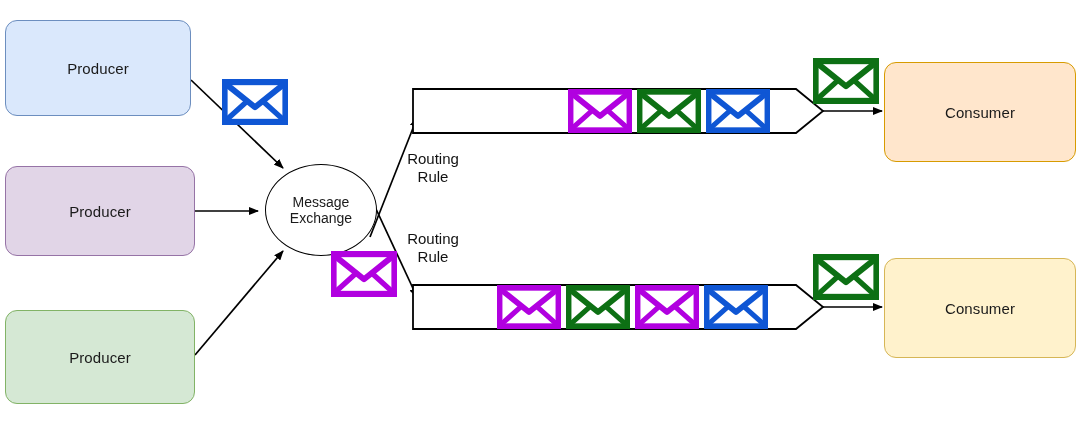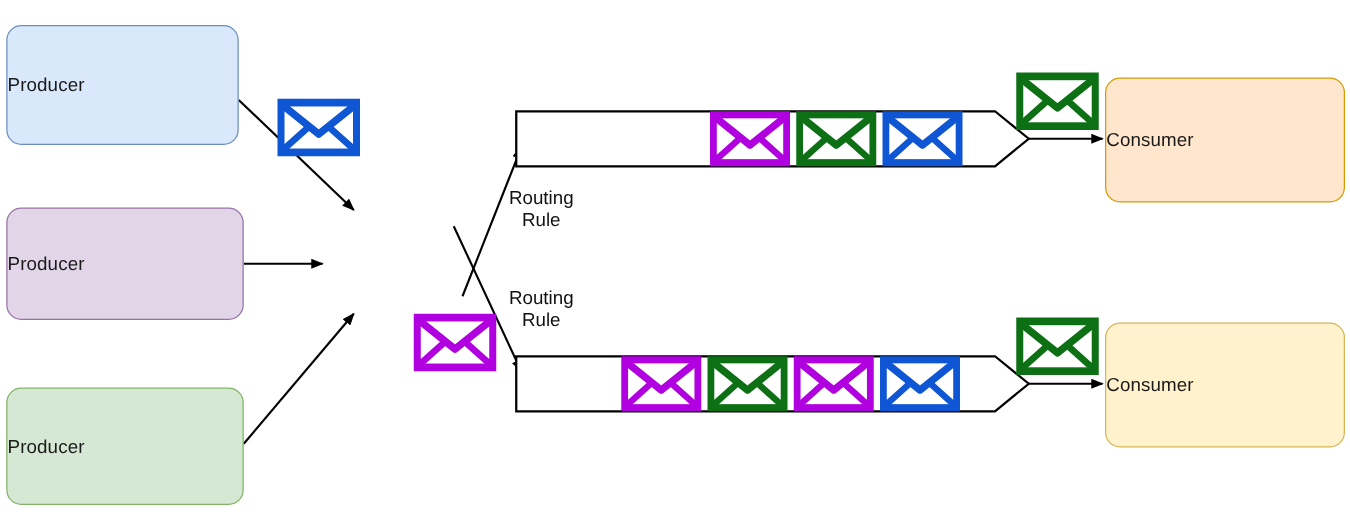--- a/index.html
+++ b/index.html
@@ -1,20 +1,20 @@
 <!DOCTYPE html>
 <html><head>
 <meta charset="utf-8">
 <style>
   html,body{margin:0;padding:0;background:#ffffff;}
   body{width:1080px;height:421px;position:relative;overflow:hidden;
        font-family:"Liberation Sans","DejaVu Sans",sans-serif;}
   #stage{position:absolute;left:0;top:0;width:1080px;height:421px;}
   .node{position:absolute;box-sizing:border-box;display:flex;align-items:center;
-        justify-content:flex-start;text-align:center;}
+        justify-content:center;text-align:center;}
   .rbox{border-radius:12px;border-width:1.6px;border-style:solid;
         font-size:15px;color:#1a1a1a;letter-spacing:.1px;}
   .prod-blue{background:#dae8fc;border-color:#6c8ebf;}
   .prod-purple{background:#e1d5e7;border-color:#9673a6;}
   .prod-green{background:#d5e8d4;border-color:#82b366;}
   .cons-orange{background:#ffe6cc;border-color:#d79b00;}
   .cons-yellow{background:#fff2cc;border-color:#d6b656;}
   .exch{border-radius:50%;background:#ffffff;border:1.6px solid #000;
         font-size:14px;color:#1a1a1a;line-height:1.15;}
   .rrule{position:absolute;font-size:15px;color:#1a1a1a;line-height:1.18;
@@ -55,20 +55,25 @@
   <div class="node rbox prod-blue" style="left:5px;top:20px;width:186px;height:96px;">
     <span>Producer</span>
   </div>
   <div class="node rbox prod-purple" style="left:5px;top:166px;width:190px;height:90px;">
     <span>Producer</span>
   </div>
   <div class="node rbox prod-green" style="left:5px;top:310px;width:190px;height:94px;">
     <span>Producer</span>
   </div>
 
+  <div class="node exch" style="left:265px;top:164px;width:112px;height:92px;
+        flex-direction:column;">
+    <span>Message</span>
+    <span>Exchange</span>
+  </div>
 
   <div class="rrule" style="left:396px;top:150px;width:74px;">
     <div>Routing</div>
     <div>Rule</div>
   </div>
   <div class="rrule" style="left:396px;top:230px;width:74px;">
     <div>Routing</div>
     <div>Rule</div>
   </div>
 

